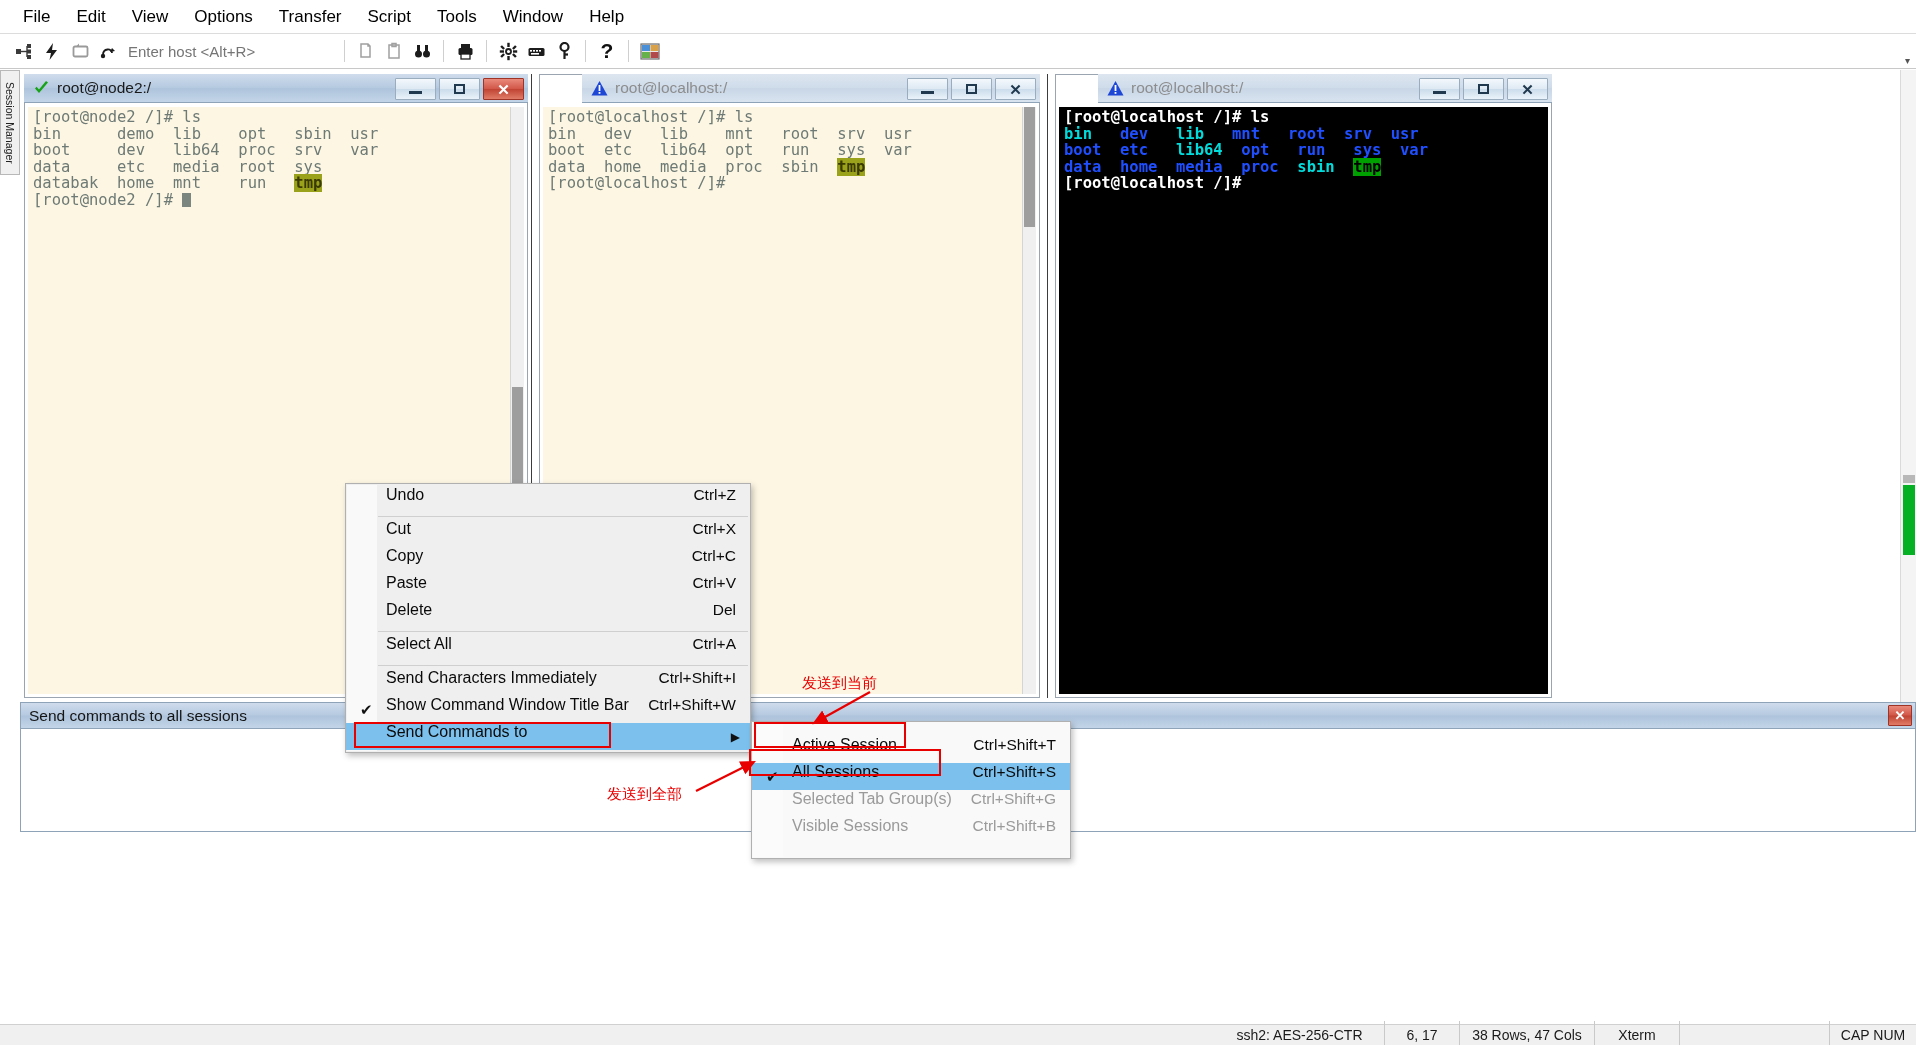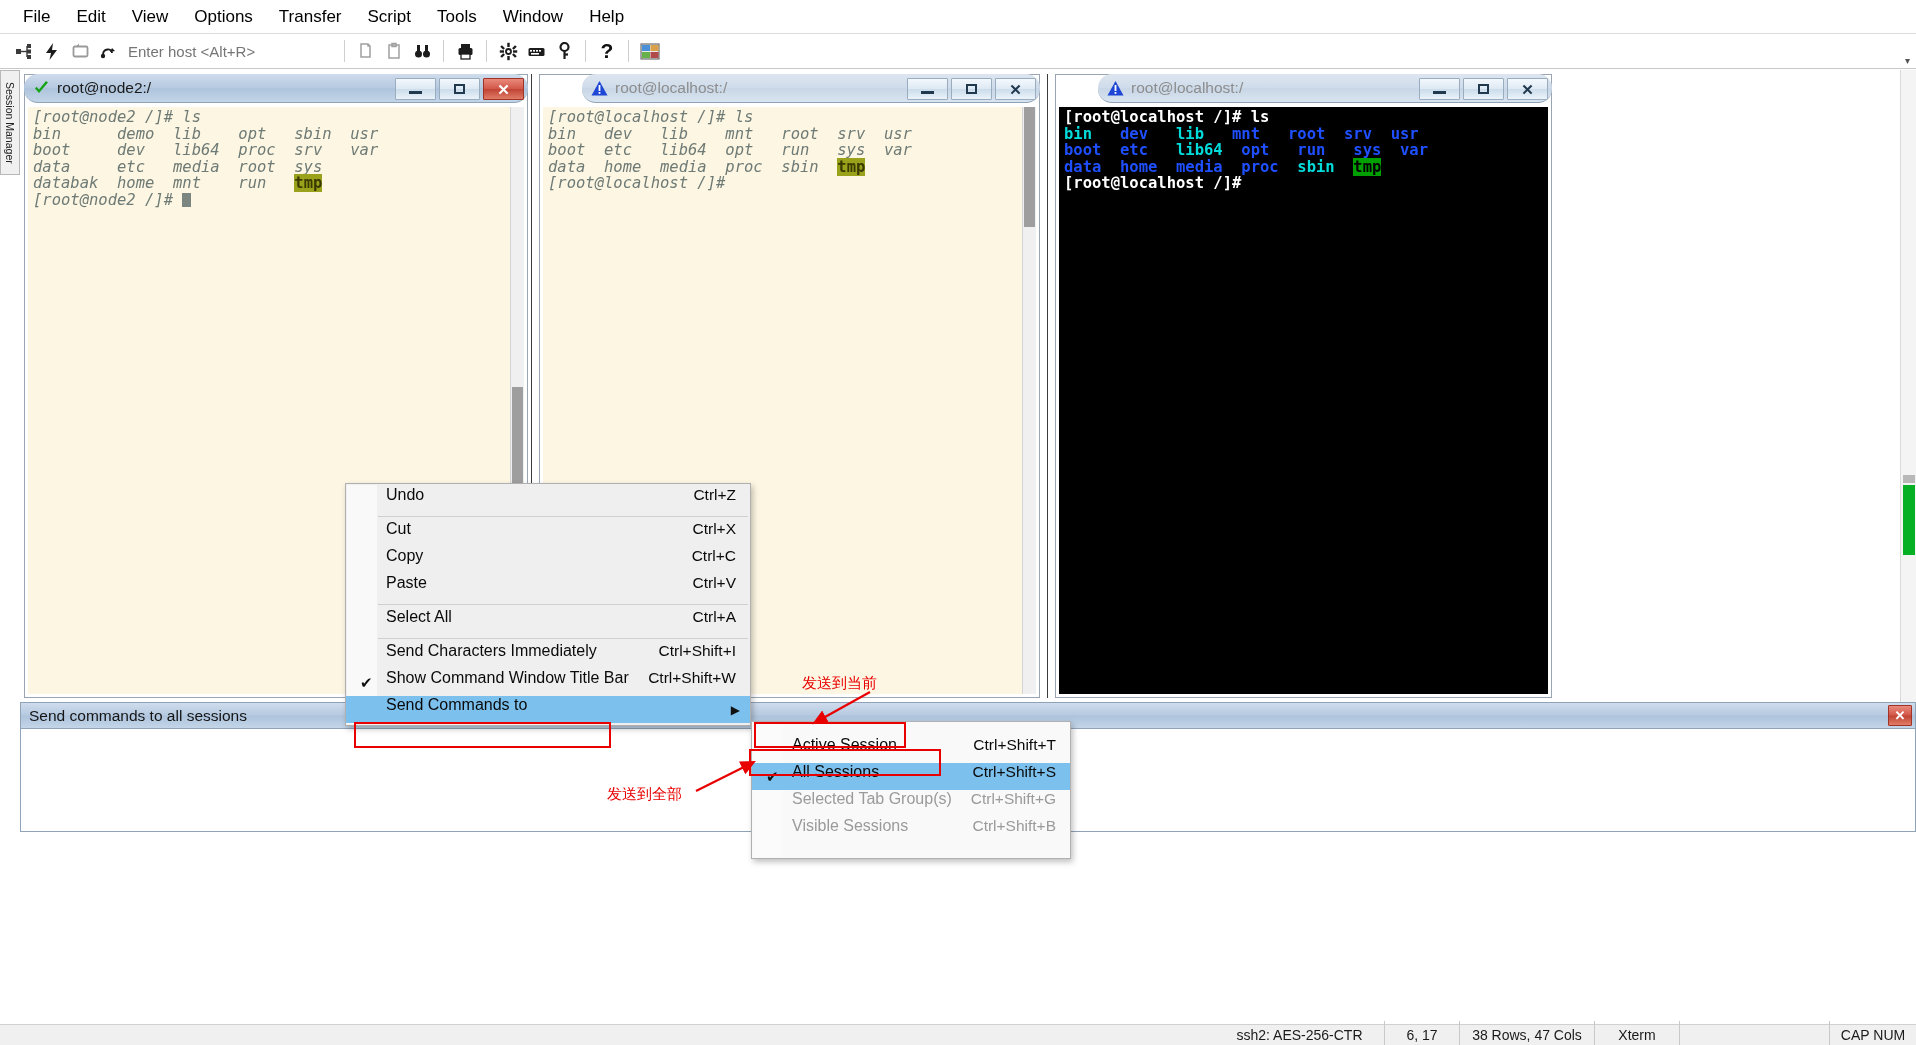--- a/index.html
+++ b/index.html
@@ -62,40 +62,39 @@
   }
 
   
   .pane { position:absolute; top:4px; height:624px; }
   .pane-frame { position:absolute; inset:0; border:1px solid #9aa5b1; background:#fff; }
   .pane-title {
     position:absolute; left:0; top:0; right:0; height:29px;
     background:linear-gradient(to bottom,#cfdced 0%, #b6cae0 48%, #aec4dc 52%, #c3d5e8 100%);
     display:flex; align-items:center; padding-left:9px;
     border-bottom:1px solid #8fa3b8;
-    border-radius:14px;
   }
   .pane-title.inactive {
     background:linear-gradient(to bottom,#dde6f0 0%, #cfdcea 48%, #c8d6e6 52%, #d9e4f0 100%);
     margin-left:43px;
   }
   .pane-title-text { font-size:15.5px; color:#1a1a1a; margin-left:7px; }
   .pane-title.inactive .pane-title-text { color:#8d8d8d; }
   .status-icon { width:17px; height:17px; display:block; }
 
   .term {
     position:absolute; left:4px; top:33px; right:4px; bottom:4px;
     background:#fdf6e3; overflow:hidden;
     font-family:"DejaVu Sans Mono", monospace;
     font-size:15.5px; line-height:16.5px;
     padding:2px 0 0 5px; white-space:pre;
   }
   .term.dark { background:#000000; }
   .term-line { white-space:pre; }
-  .c-fg  { color:#6d7a75;font-style:italic; }
+  .c-fg  { color:#6d7a75; }
   .c-dir { color:#5b6b63; font-weight:bold; }
   .term.dark .c-dir { color:#1f4fff; font-weight:bold; }
   .c-lnk { color:#4c5a52; font-weight:bold; }
   .term.dark .c-lnk { color:#00dcdc; font-weight:bold; }
   .c-tmp { background:#9aa11a; color:#3a3a00; font-weight:bold; }
   .term.dark .c-tmp { background:#00a000; color:#000; font-weight:bold; }
   .term.dark .c-prompt { color:#ffffff; font-weight:bold; }
 
   
   .wctl { position:absolute; top:4px; display:flex; gap:3px; }
@@ -492,20 +491,24 @@
       <span class="accel">Ctrl+X</span>
     </div>
     <div class="mi">
       <span class="label">Copy</span>
       <span class="accel">Ctrl+C</span>
     </div>
     <div class="mi">
       <span class="label">Paste</span>
       <span class="accel">Ctrl+V</span>
     </div>
+    <div class="mi">
+      <span class="label">Delete</span>
+      <span class="accel">Del</span>
+    </div>
     <div class="msep"></div>
     <div class="mi">
       <span class="label">Select All</span>
       <span class="accel">Ctrl+A</span>
     </div>
     <div class="msep"></div>
     <div class="mi">
       <span class="label">Send Characters Immediately</span>
       <span class="accel">Ctrl+Shift+I</span>
     </div>

